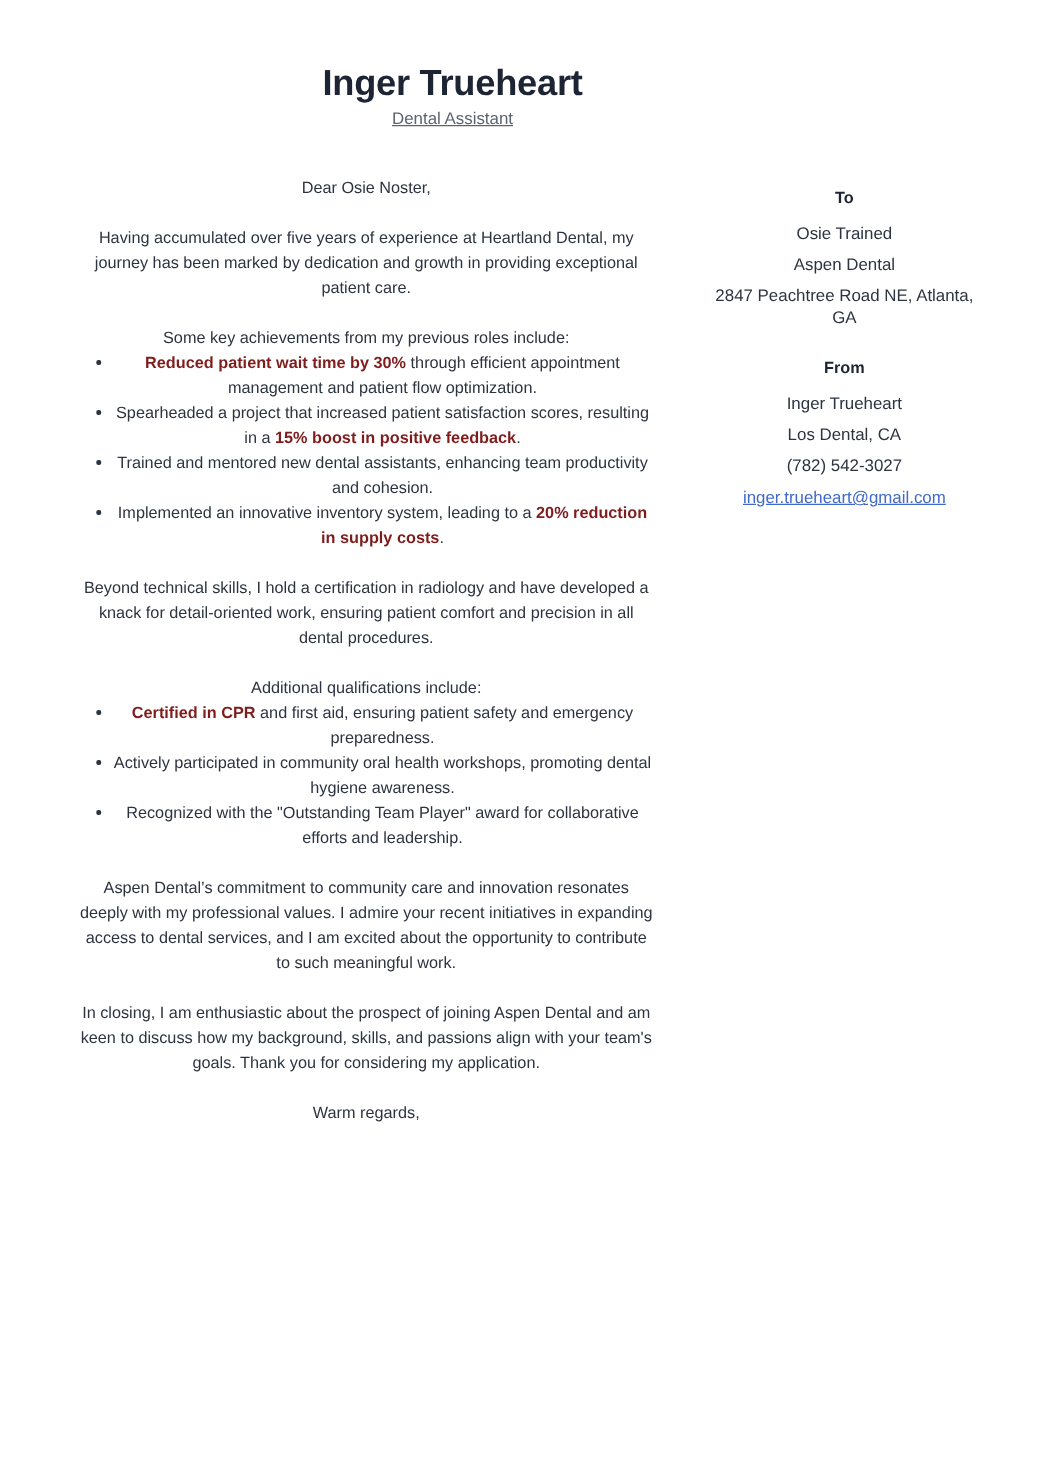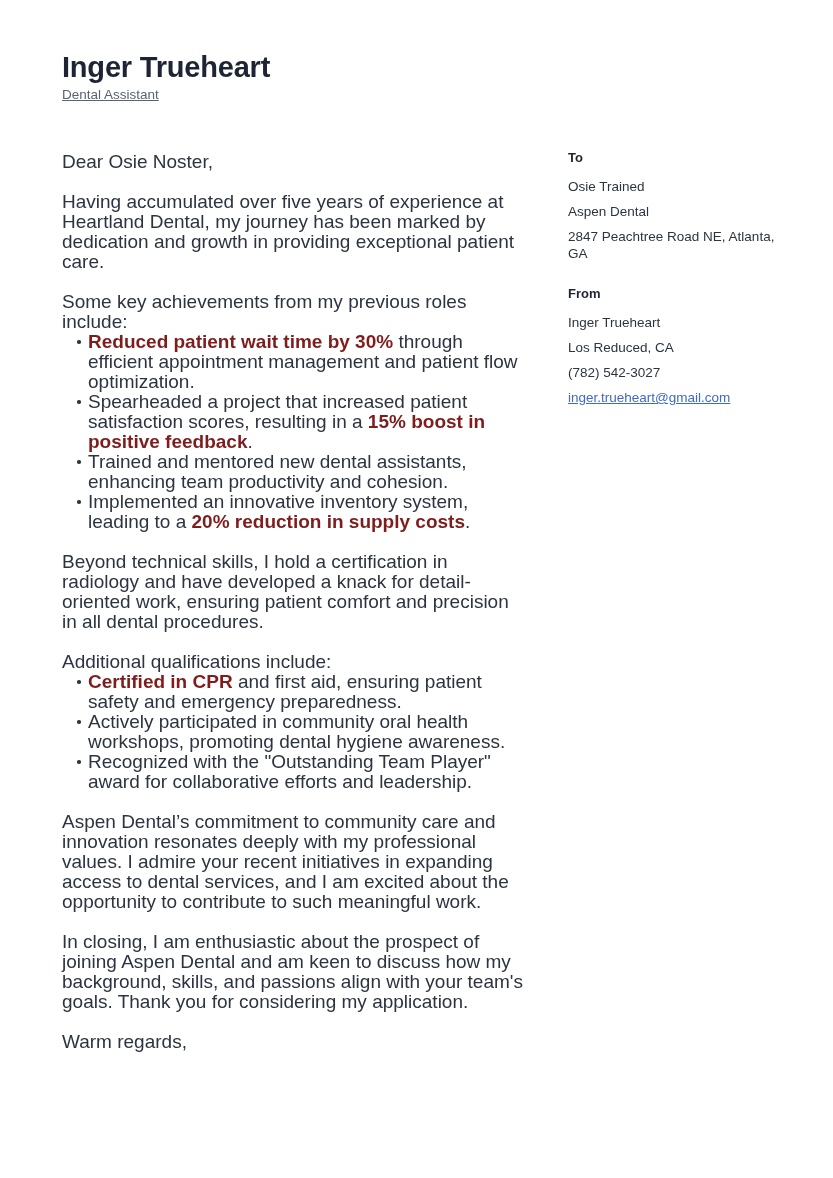--- a/index.html
+++ b/index.html
@@ -12,20 +12,21 @@
     height: 1178px;
     font-family: "Liberation Sans", sans-serif;
     -webkit-font-smoothing: antialiased;
   }
   .page {
     position: relative;
     width: 833px;
     height: 1178px;
     background: #ffffff;
     overflow: hidden;
+    text-align: center;
   }
 
   
   .header {
     position: absolute;
     left: 62px;
     top: 50px;
     width: 600px;
   }
   .name {
@@ -41,23 +42,23 @@
     color: #5b6371;
     line-height: 18px;
     margin: 2px 0 0 0;
     text-decoration: underline;
   }
 
   
   .body-col {
     position: absolute;
     left: 62px;
-    top: 152px;
+    top: 140px;
     width: 462px;
-    font-size: 19px;
+    font-size: 13px;
     line-height: 20px;
     color: #2c3440;
   }
   .body-col p {
     margin: 0 0 20px 0;
   }
   .body-col p.tight {
     margin-bottom: 0;
   }
   .body-col ul {
@@ -174,20 +175,20 @@
     <div class="meta-block">
       <div class="meta-heading">To</div>
       <div class="meta-line">Osie Trained</div>
       <div class="meta-line">Aspen Dental</div>
       <div class="meta-line">2847 Peachtree Road NE, Atlanta, GA</div>
     </div>
 
     <div class="meta-block">
       <div class="meta-heading">From</div>
       <div class="meta-line">Inger Trueheart</div>
-      <div class="meta-line">Los Reduced, CA</div>
+      <div class="meta-line">Los Dental, CA</div>
       <div class="meta-line">(782) 542-3027</div>
       <div class="meta-line"><a class="meta-link" href="#">inger.trueheart@gmail.com</a></div>
     </div>
 
   </div>
 
 </div>
 
 </body></html>

